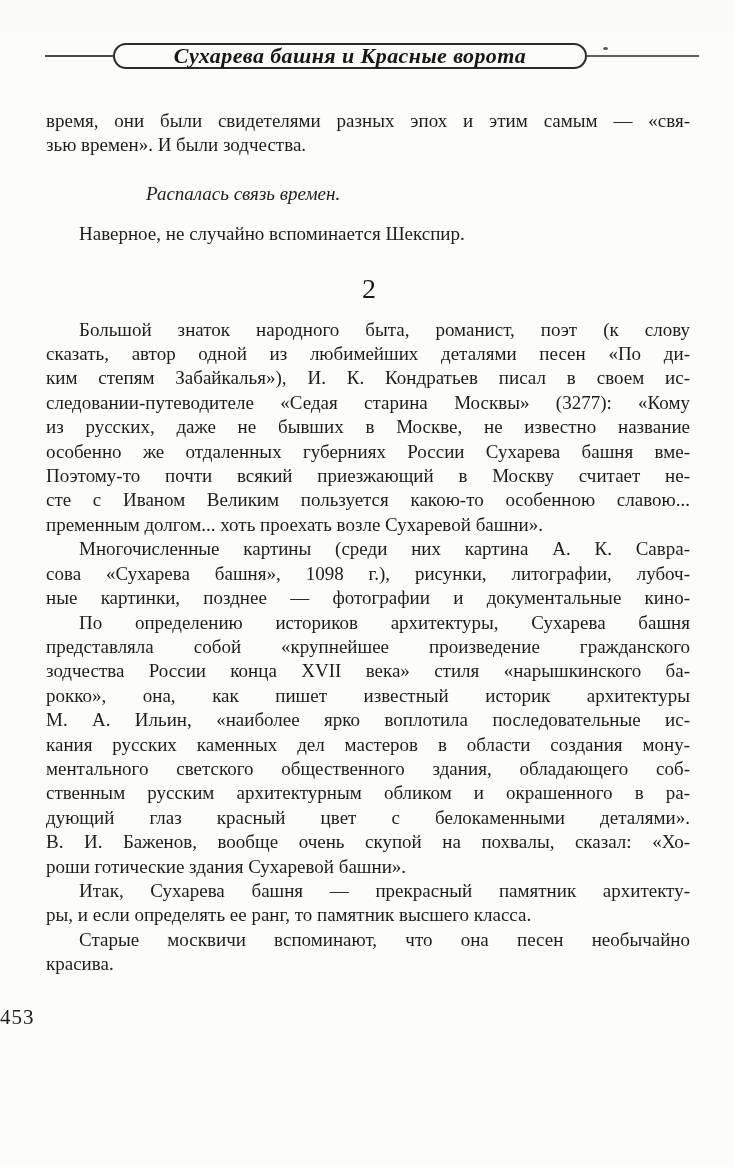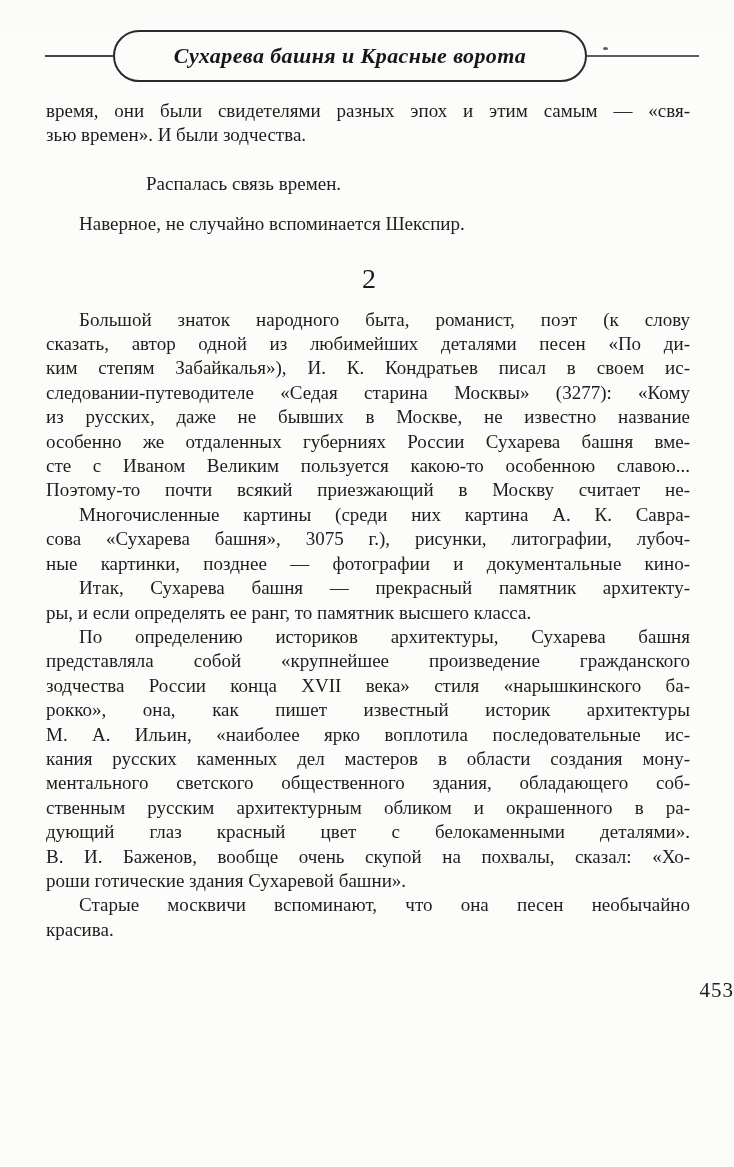--- a/index.html
+++ b/index.html
@@ -20,21 +20,21 @@
     display: flex;
     align-items: center;
     margin: 33px 30px 0 45px;
     height: 46px;
   }
   .rule { height: 2px; background: #474747; }
   .rule-left { width: 68px; }
   .pill {
     border: 2px solid #2b2b2b;
     border-radius: 26px;
-    height: 52px;
+    height: 26px;
     width: 474px;
     box-sizing: border-box;
     display: flex; align-items: center; justify-content: center;
     font-style: italic;
     font-weight: bold;
     font-size: 22px;
     letter-spacing: 0.4px;
     color: #171717;
     background: #fcfcfa;
   }
@@ -47,37 +47,37 @@
   
   .content {
     margin: 0 44px 0 46px;
     font-size: 19px;
     line-height: 24.4px;
   }
   .para { margin: 0; }
   .line { text-align: justify; text-align-last: justify; }
   .line.last { text-align-last: left; }
   .para.indent > .line:first-child { text-indent: 33px; }
-  .para.quote { padding-left: 100px; }
+  .para.quote { padding-left: 100px; font-style: italic; }
   .para.quote .line { text-align: left; text-align-last: left; }
   
-  .intro-0 { margin-top: 20px; }
+  .intro-0 { margin-top: 30px; }
   .intro-1 { margin-top: 24px; }
   .intro-2 { margin-top: 16px; }
   .section-number {
     text-align: center;
     font-size: 28px;
     line-height: 36px;
     margin: 24px 44px 11px 46px;
     color: #1a1a1a;
   }
   .page-number {
-    text-align: right;
+    text-align: left;
     font-size: 21px;
-    margin-top: 36px;
+    margin-top: 28px;
     letter-spacing: 1px;
     color: #1d1d1d;
   }
 </style>
 </head>
 <body>
 
 <div class="page">
 
   <div class="header">
@@ -105,45 +105,46 @@
       </div>
     <div class="section-number">2</div>
     <div id="main">
         <div class="para indent main-0">
           <div class="line">Большой знаток народного быта, романист, поэт (к слову</div>
           <div class="line">сказать, автор одной из любимейших деталями песен «По ди-</div>
           <div class="line">ким степям Забайкалья»), И. К. Кондратьев писал в своем ис-</div>
           <div class="line">следовании-путеводителе «Седая старина Москвы» (3277): «Кому</div>
           <div class="line">из русских, даже не бывших в Москве, не известно название</div>
           <div class="line">особенно же отдаленных губерниях России Сухарева башня вме-</div>
+          <div class="line">Поэтому-то почти всякий приезжающий в Москву считает не-</div>
           <div class="line">сте с Иваном Великим пользуется какою-то особенною славою...</div>
-          <div class="line">Поэтому-то почти всякий приезжающий в Москву считает не-</div>
+          <div class="line last">пременным долгом... хоть проехать возле Сухаревой башни».</div>
         </div>
         <div class="para indent main-2">
           <div class="line">Многочисленные картины (среди них картина А. К. Савра-</div>
-          <div class="line">сова «Сухарева башня», 3075 г.), рисунки, литографии, лубоч-</div>
+          <div class="line">сова «Сухарева башня», 1098 г.), рисунки, литографии, лубоч-</div>
           <div class="line">ные картинки, позднее — фотографии и документальные кино-</div>
-        </div>
-        <div class="para indent main-4">
-          <div class="line">Итак, Сухарева башня — прекрасный памятник архитекту-</div>
-          <div class="line last">ры, и если определять ее ранг, то памятник высшего класса.</div>
         </div>
         <div class="para indent main-3">
           <div class="line">По определению историков архитектуры, Сухарева башня</div>
           <div class="line">представляла собой «крупнейшее произведение гражданского</div>
           <div class="line">зодчества России конца XVII века» стиля «нарышкинского ба-</div>
           <div class="line">рокко», она, как пишет известный историк архитектуры</div>
           <div class="line">М. А. Ильин, «наиболее ярко воплотила последовательные ис-</div>
           <div class="line">кания русских каменных дел мастеров в области создания мону-</div>
           <div class="line">ментального светского общественного здания, обладающего соб-</div>
           <div class="line">ственным русским архитектурным обликом и окрашенного в ра-</div>
           <div class="line">дующий глаз красный цвет с белокаменными деталями».</div>
           <div class="line">В. И. Баженов, вообще очень скупой на похвалы, сказал: «Хо-</div>
           <div class="line last">роши готические здания Сухаревой башни».</div>
         </div>
+        <div class="para indent main-4">
+          <div class="line">Итак, Сухарева башня — прекрасный памятник архитекту-</div>
+          <div class="line last">ры, и если определять ее ранг, то памятник высшего класса.</div>
+        </div>
         <div class="para indent main-5">
           <div class="line">Старые москвичи вспоминают, что она песен необычайно</div>
           <div class="line last">красива.</div>
         </div>
       </div>
   </div>
 
   <div class="page-number">453</div>
 
 </div>

